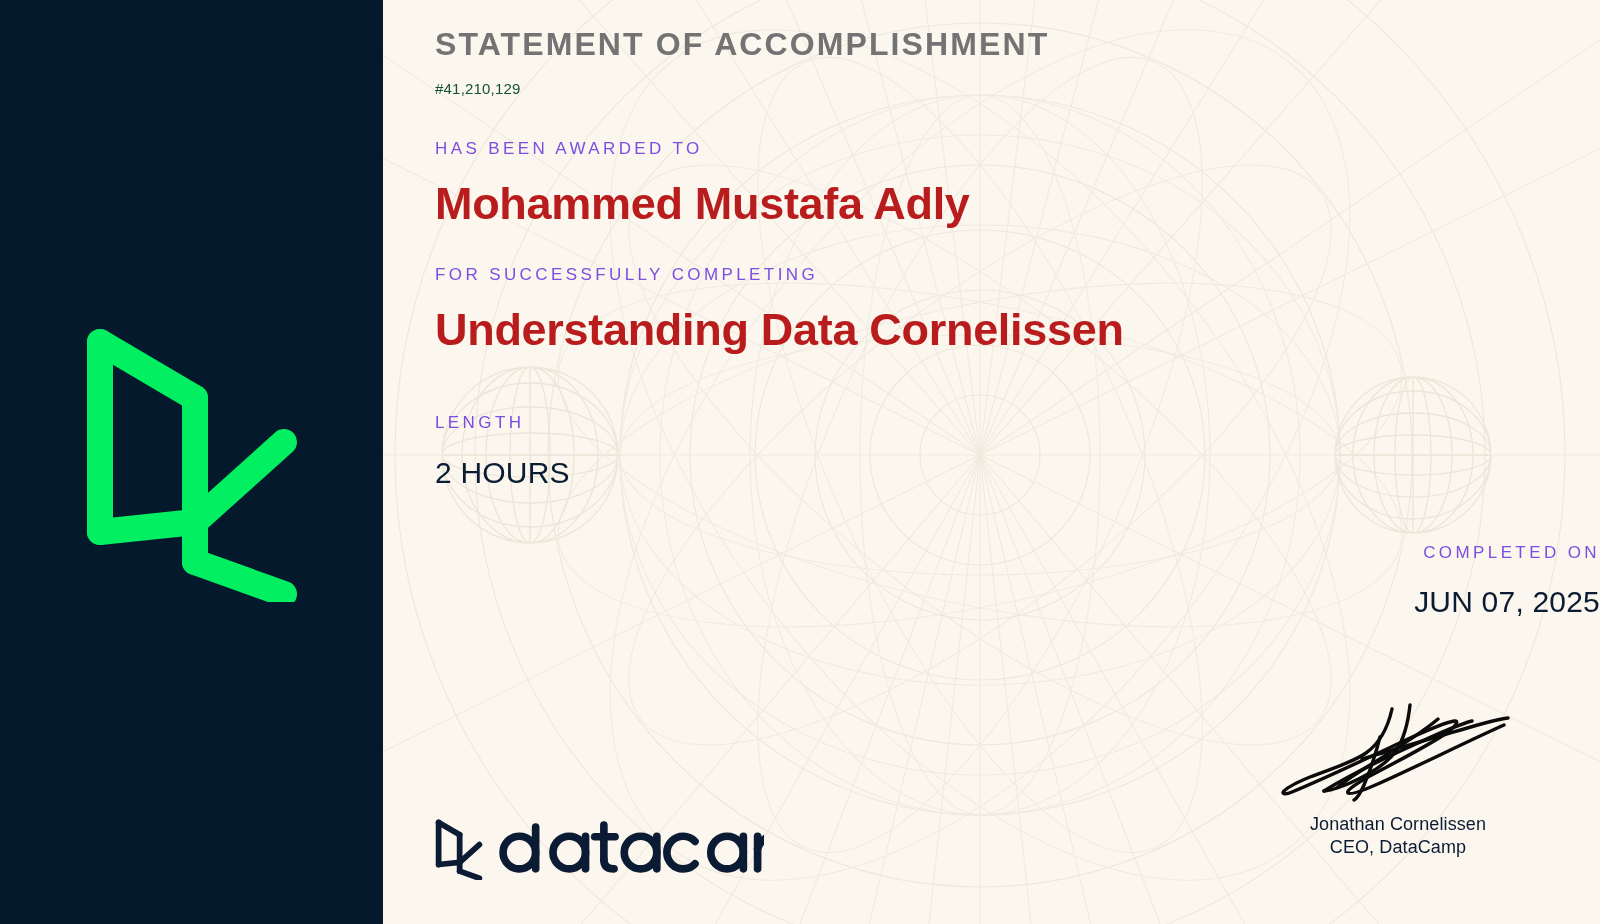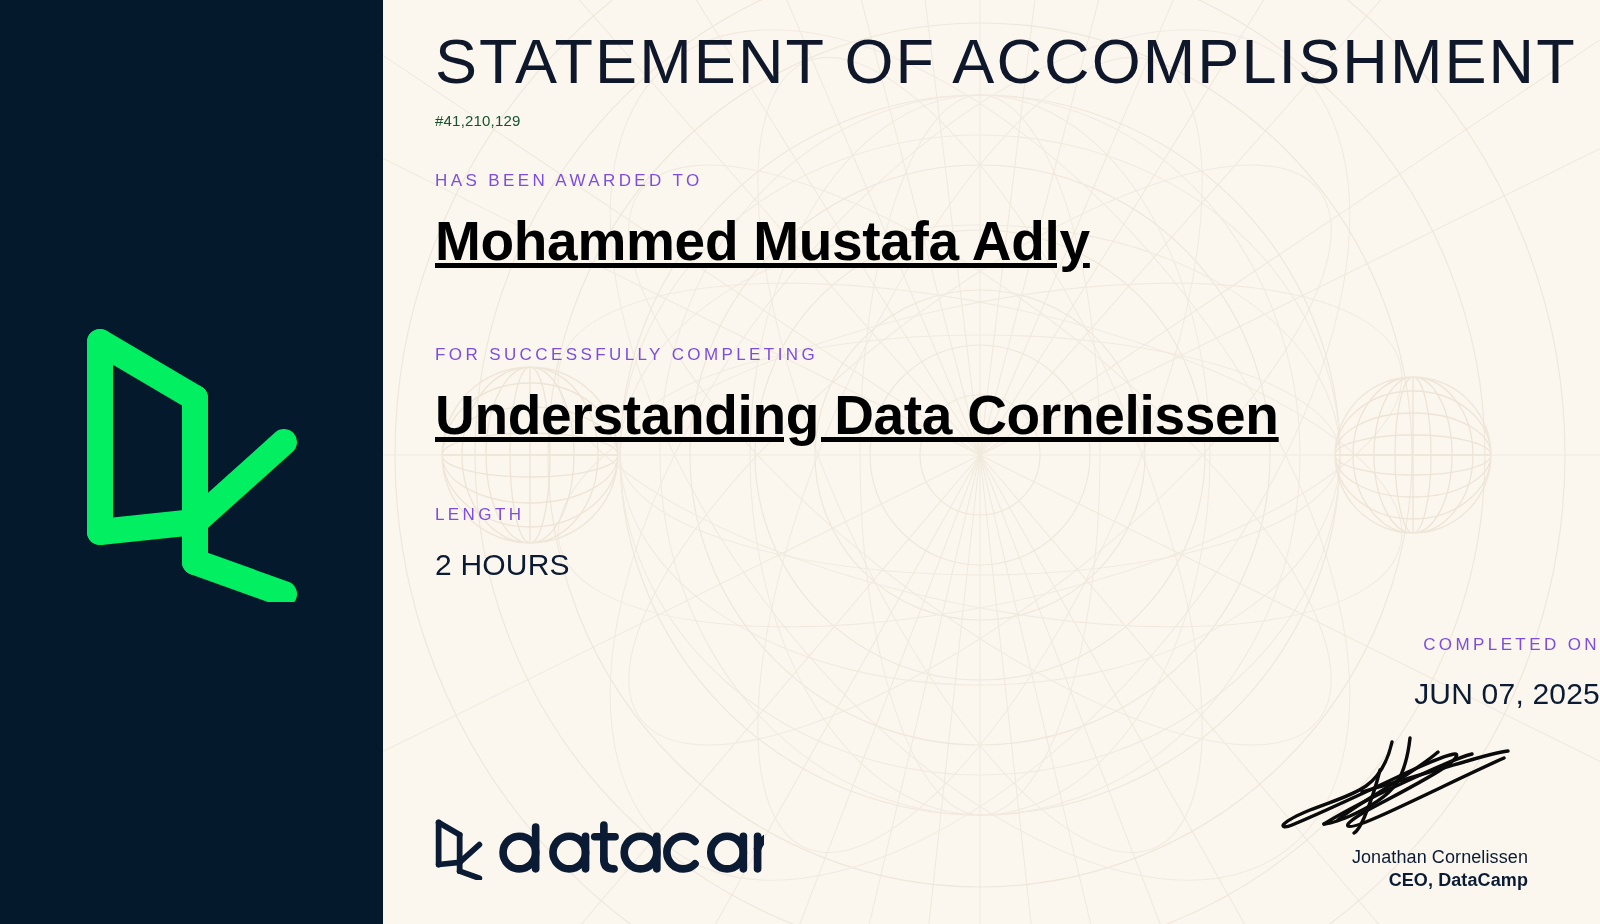--- a/index.html
+++ b/index.html
@@ -47,60 +47,59 @@
   }
   .content {
     position:relative;
     z-index:2;
     padding:28px 0 0 52px;
     height:100%;
   }
 
   
   .title {
-    font-size:63px;
-    font-weight:400;
+    font-size:32px;
+    font-weight:700;
     letter-spacing:2.1px;
-    color:#0f172a;
+    color:#737373;
     line-height:1.05;
     white-space:nowrap;
   }
   .cert-number {
     margin-top:18px;
     font-size:15px;
     font-weight:500;
     letter-spacing:0.2px;
     color:#14532d;
   }
   .label {
     font-size:17px;
     font-weight:400;
     letter-spacing:3.4px;
     color:#7C4DE0;
     text-transform:uppercase;
   }
   .value-lg {
-    font-size:55px;
+    font-size:45px;
     font-weight:700;
-    color:#000000;
+    color:#b91c1c;
     line-height:1.18;
     letter-spacing:-0.3px;
-    text-decoration:underline;
   }
   .value-md {
     font-size:30px;
     font-weight:400;
     color:#0B1B33;
     line-height:1.2;
     letter-spacing:0.2px;
   }
 
   .block-awarded { margin-top:42px; }
   .block-awarded .value-lg { margin-top:18px; }
-  .block-course { margin-top:71px; }
+  .block-course { margin-top:35px; }
   .block-course .value-lg { margin-top:18px; }
   .block-length { margin-top:57px; }
   .block-length .value-md { margin-top:22px; }
   .block-completed { margin-top:52px;text-align:right; }
   .block-completed .value-md { margin-top:21px; }
 
   
   .footer-logo {
     position:absolute;
     left:52px;
@@ -112,38 +111,38 @@
   }
   .footer-logo .mark { width:48px; height:62px; }
   .footer-logo .mark svg { display:block; width:100%; height:100%; }
   .wordmark { height:56px; }
   .wordmark svg { display:block; height:56px; width:auto; }
 
   
   .signature-block {
     position:absolute;
     right:72px;
-    bottom:32px;
+    bottom:65px;
     width:260px;
-    text-align:right;
+    text-align:center;
     z-index:3;
   }
   .signature-img { width:250px; height:112px; }
   .signature-img svg { display:block; width:100%; height:100%; }
   .signer-name {
     margin-top:6px;
     font-size:18px;
     font-weight:400;
     color:#0B1B33;
     line-height:1.28;
     letter-spacing:0.1px;
   }
   .signer-role {
     font-size:18px;
-    font-weight:700;
+    font-weight:400;
     color:#0B1B33;
     line-height:1.28;
     letter-spacing:0.1px;
   }
 </style>
 </head>
 <body>
 
 <div class="certificate">
 

